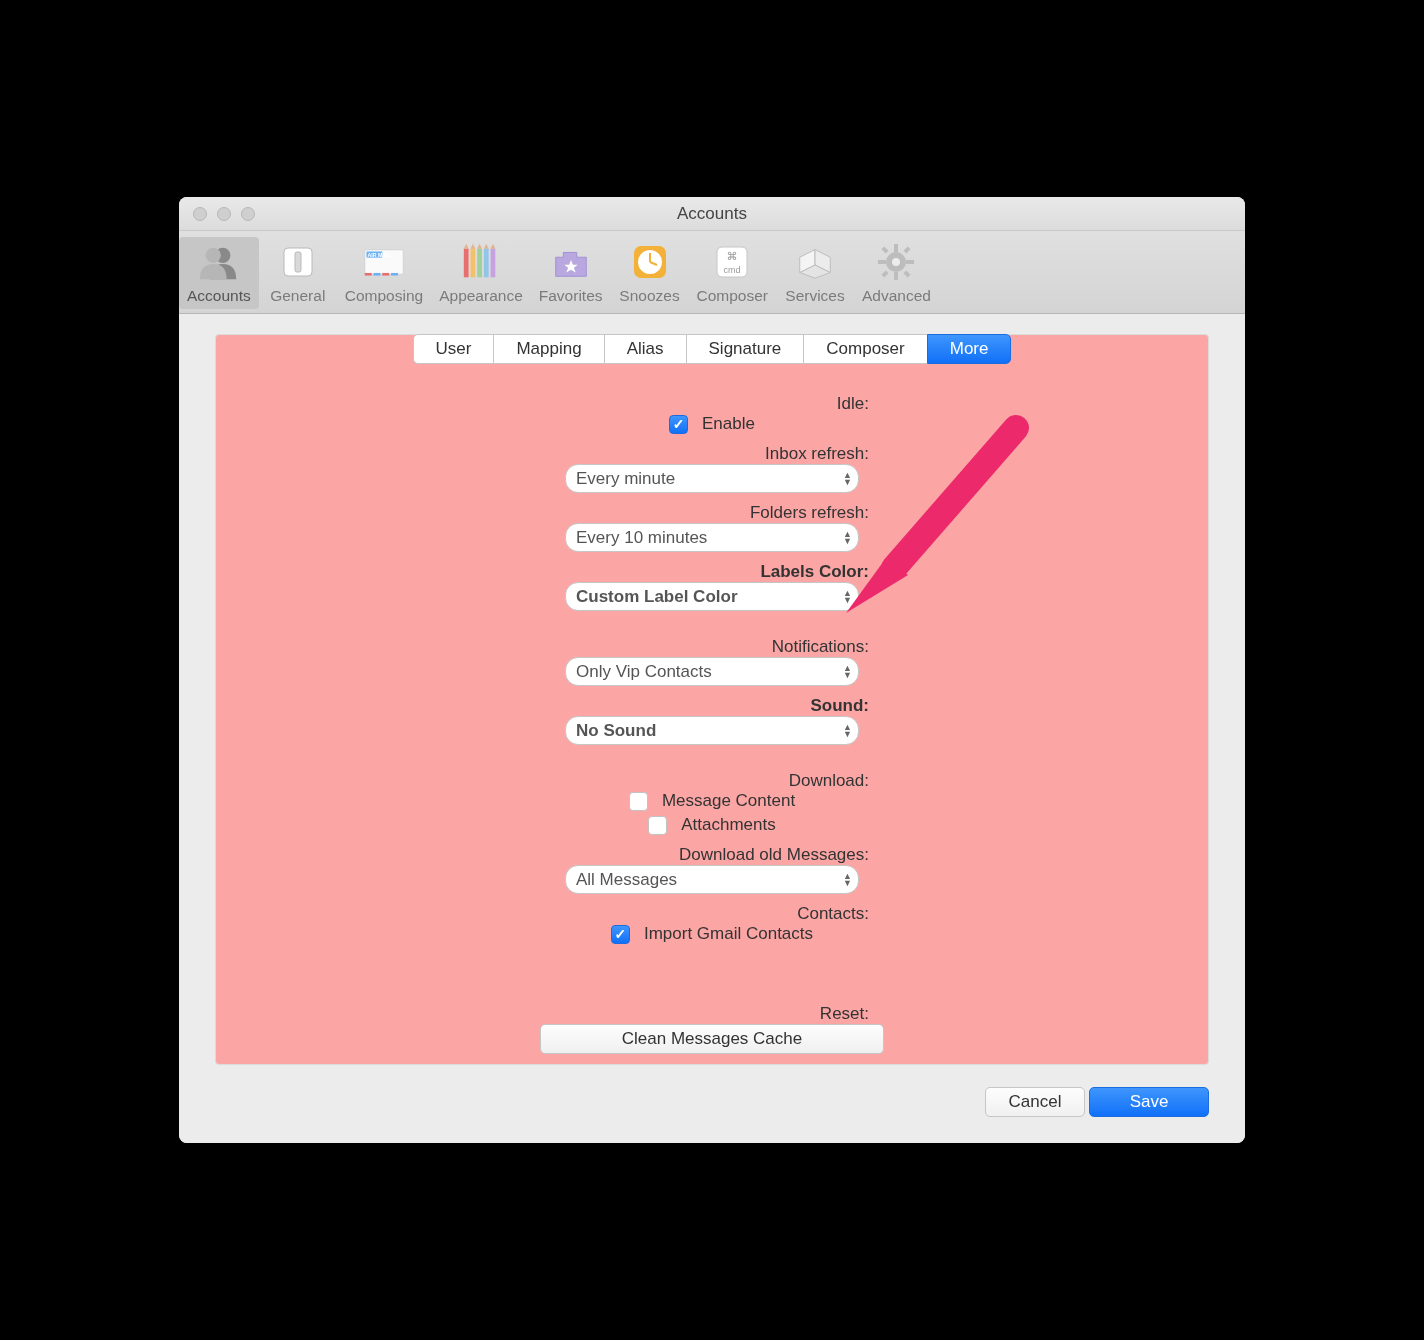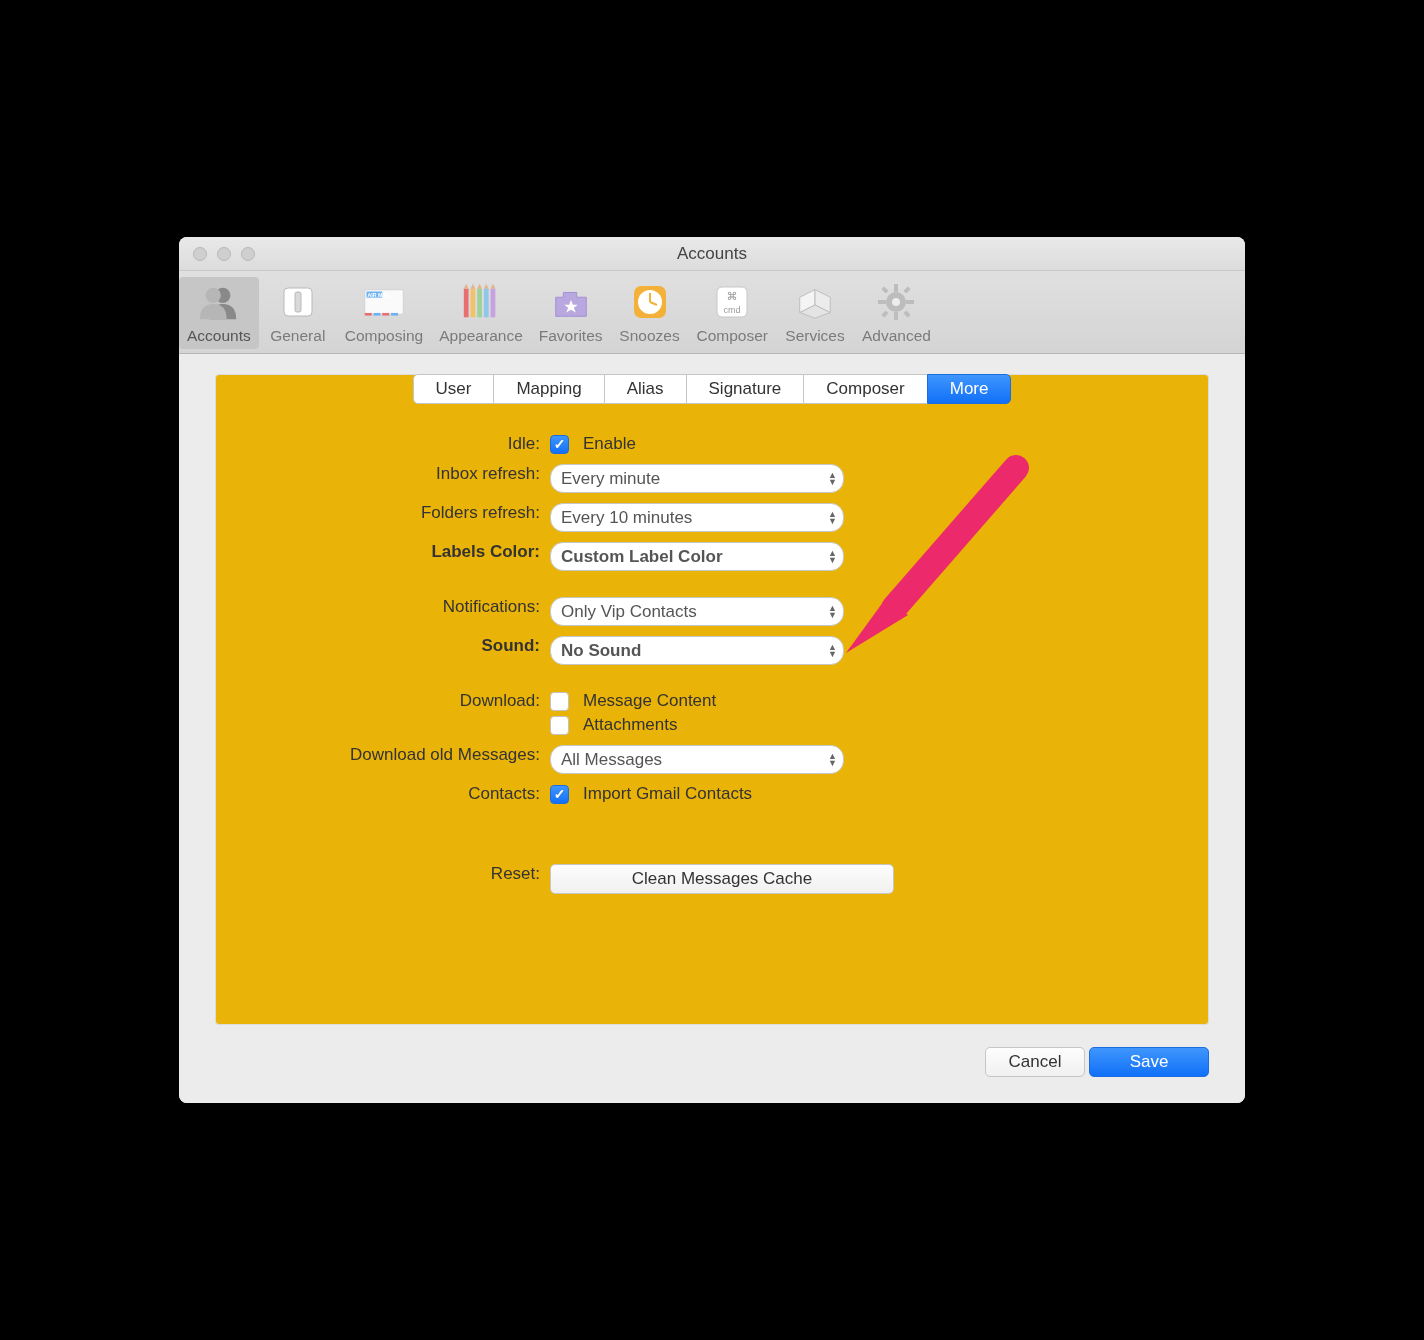--- a/index.html
+++ b/index.html
@@ -76,24 +76,23 @@
       margin-bottom: 4px;
       display: flex; align-items: center; justify-content: center;
     }
     .panel {
       background: #ececec;
       padding: 20px 36px 26px 36px;
       border-bottom-left-radius: 8px;
       border-bottom-right-radius: 8px;
     }
     .inner-panel {
-      background: #eab308;
+      background: #fca5a5;
       border: 1px solid #dcdcdc;
       border-radius: 4px;
-      padding-bottom: 120px;
       position: relative;
     }
     .segmented {
       display: flex;
       justify-content: center;
       margin-top: -1px;
     }
     .seg {
       background: #fff;
       border: 1px solid #c6c6c6;
@@ -108,22 +107,23 @@
     .seg.active {
       background: linear-gradient(#3f96fd, #1170f8);
       color: #fff;
       border-color: #1a6de0;
     }
     .form {
       margin-top: 30px;
     }
     .row {
       display: flex;
-      align-items: flex-start;
+      align-items: center;
       margin-bottom: 10px;
+      flex-direction: column;
     }
     .row.group-end { margin-bottom: 26px; font-weight: bold; }
     .lbl {
       width: 334px;
       text-align: right;
       padding-right: 10px;
       font-size: 17px;
       color: #333;
     }
     .ctrl { display: flex; align-items: center; gap: 8px; }

